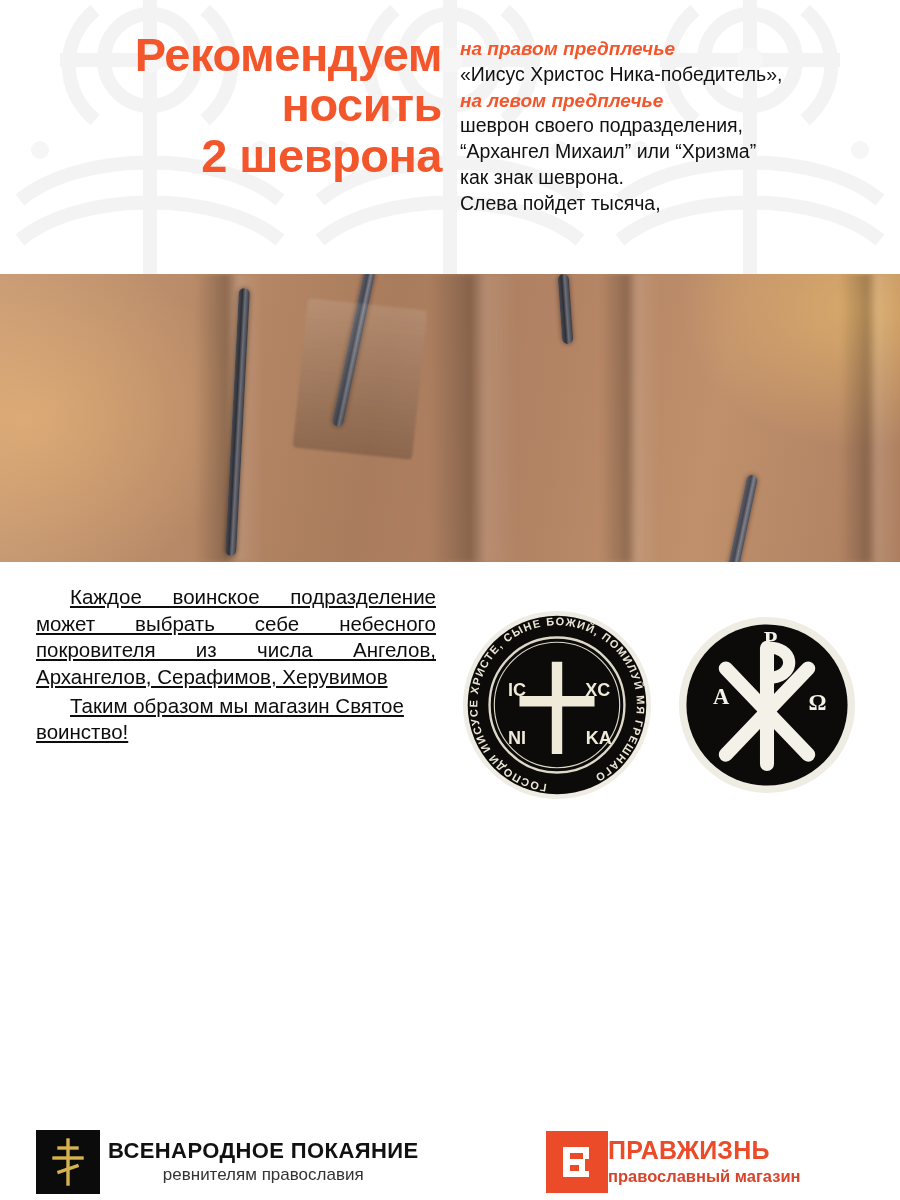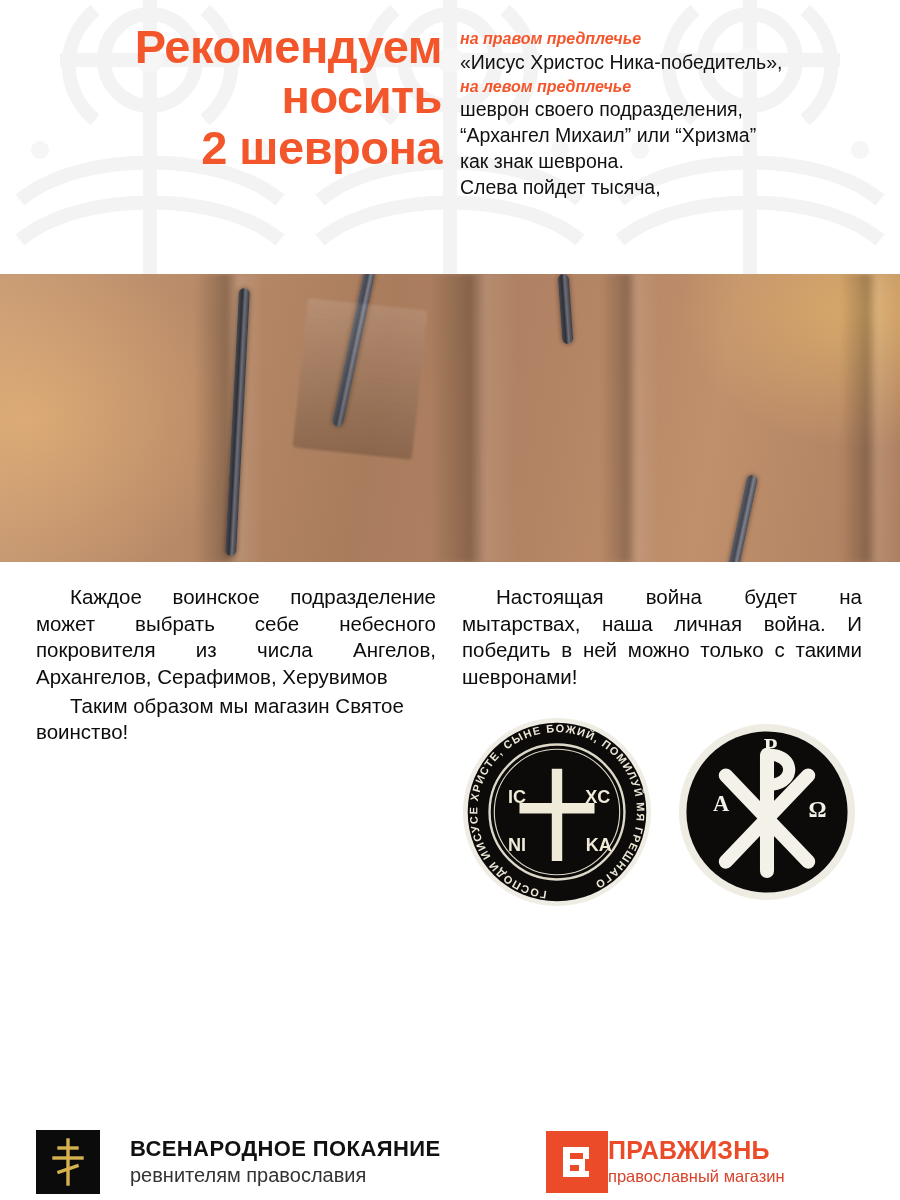--- a/index.html
+++ b/index.html
@@ -29,21 +29,21 @@
     inset: 0;
     opacity: 1;
     pointer-events: none;
   }
   .header-inner {
     position: relative;
     display: flex;
     width: 900px;
     height: 334px;
     box-sizing: border-box;
-    padding: 18px 22px 0 30px;
+    padding: 26px 22px 0 30px;
     justify-content: space-between;
   }
 
   .headline {
     width: 420px;
     padding-top: 4px;
     text-align: right;
     box-sizing: border-box;
     padding-right: 8px;
   }
@@ -61,21 +61,21 @@
     padding-left: 10px;
     padding-top: 10px;
     font-size: 19.5px;
     line-height: 1.33;
     color: #111;
   }
   .ht-em {
     color: #f4562c;
     font-weight: bold;
     font-style: italic;
-    font-size: 16px;
+    font-size: 19px;
     line-height: 1.35;
   }
   .ht-line { white-space: nowrap; }
 
   
   .photo {
     position: relative;
     width: 900px;
     height: 288px;
     overflow: hidden;
@@ -125,20 +125,21 @@
   .col-left { width: 400px; }
   .col-right { width: 400px; }
 
   .para {
     font-size: 20.5px;
     line-height: 1.30;
     text-align: justify;
     text-indent: 34px;
     margin: 0 0 2px 0;
     color: #0d0d0d;
+    text-decoration: underline;
   }
   .para.nojust { text-align: left; }
 
   .patch-row {
     margin-top: 26px;
     display: flex;
     gap: 26px;
     justify-content: flex-start;
     align-items: center;
   }
@@ -151,22 +152,23 @@
     background: #fff;
     display: flex;
     align-items: center;
     padding: 0 36px;
     box-sizing: border-box;
     gap: 0;
   }
   .footer-left {
     display: flex;
     align-items: center;
-    gap: 30px;
+    gap: 8px;
     width: 470px;
+    text-align: center;
   }
   .footer-right {
     display: flex;
     align-items: center;
     flex: 1;
     justify-content: flex-start;
     padding-left: 40px;
   }
   .brand-mark-dark {
     width: 64px; height: 64px;
@@ -186,26 +188,26 @@
     letter-spacing: .4px;
     color: #111;
     line-height: 1.1;
   }
   .brand-title.red {
     color: #ec4b2a;
     font-size: 25px;
     letter-spacing: .2px;
   }
   .brand-sub {
-    font-size: 20px;
+    font-size: 17px;
     color: #333;
     line-height: 1.2;
     margin-top: 2px;
   }
-  .brand-sub.red-sub { color: #d8432a; font-size: 16.5px; }
+  .brand-sub.red-sub { color: #d8432a; font-size: 16.5px; font-weight: bold; }
 </style>
 </head>
 <body>
 
 <div class="header">
 
   <svg class="header-ornament" width="900" height="274" viewBox="0 0 900 274" aria-hidden="true">
     <defs>
       <pattern id="orn" width="300" height="274" patternUnits="userSpaceOnUse">
         <rect width="300" height="274" fill="#ffffff"></rect>
@@ -265,21 +267,20 @@
 </div>
 
 <div class="content">
 
   <div class="col-left">
     <p class="para">Каждое воинское подразделение может выбрать себе небесного покровителя из числа Ангелов, Архангелов, Серафимов, Херувимов</p>
     <p class="para nojust">Таким образом мы магазин Святое воинство!</p>
   </div>
 
   <div class="col-right">
-    <p class="para">Настоящая война будет на мытарствах, наша личная война. И победить в ней можно только с такими шевронами!</p>
 
     <div class="patch-row">
 
       <svg width="190" height="190" viewBox="0 0 200 200" aria-hidden="true">
         <circle cx="100" cy="100" r="99" fill="#efece4"></circle>
         <circle cx="100" cy="100" r="94" fill="#0c0b0a"></circle>
         <circle cx="100" cy="100" r="71" fill="none" stroke="#ddd8c8" stroke-width="2.5"></circle>
         <circle cx="100" cy="100" r="66" fill="none" stroke="#ddd8c8" stroke-width="1.2"></circle>
         <defs>
           <path id="ringpath" d="M100,184 A84,84 0 1,1 100.1,184"></path>

